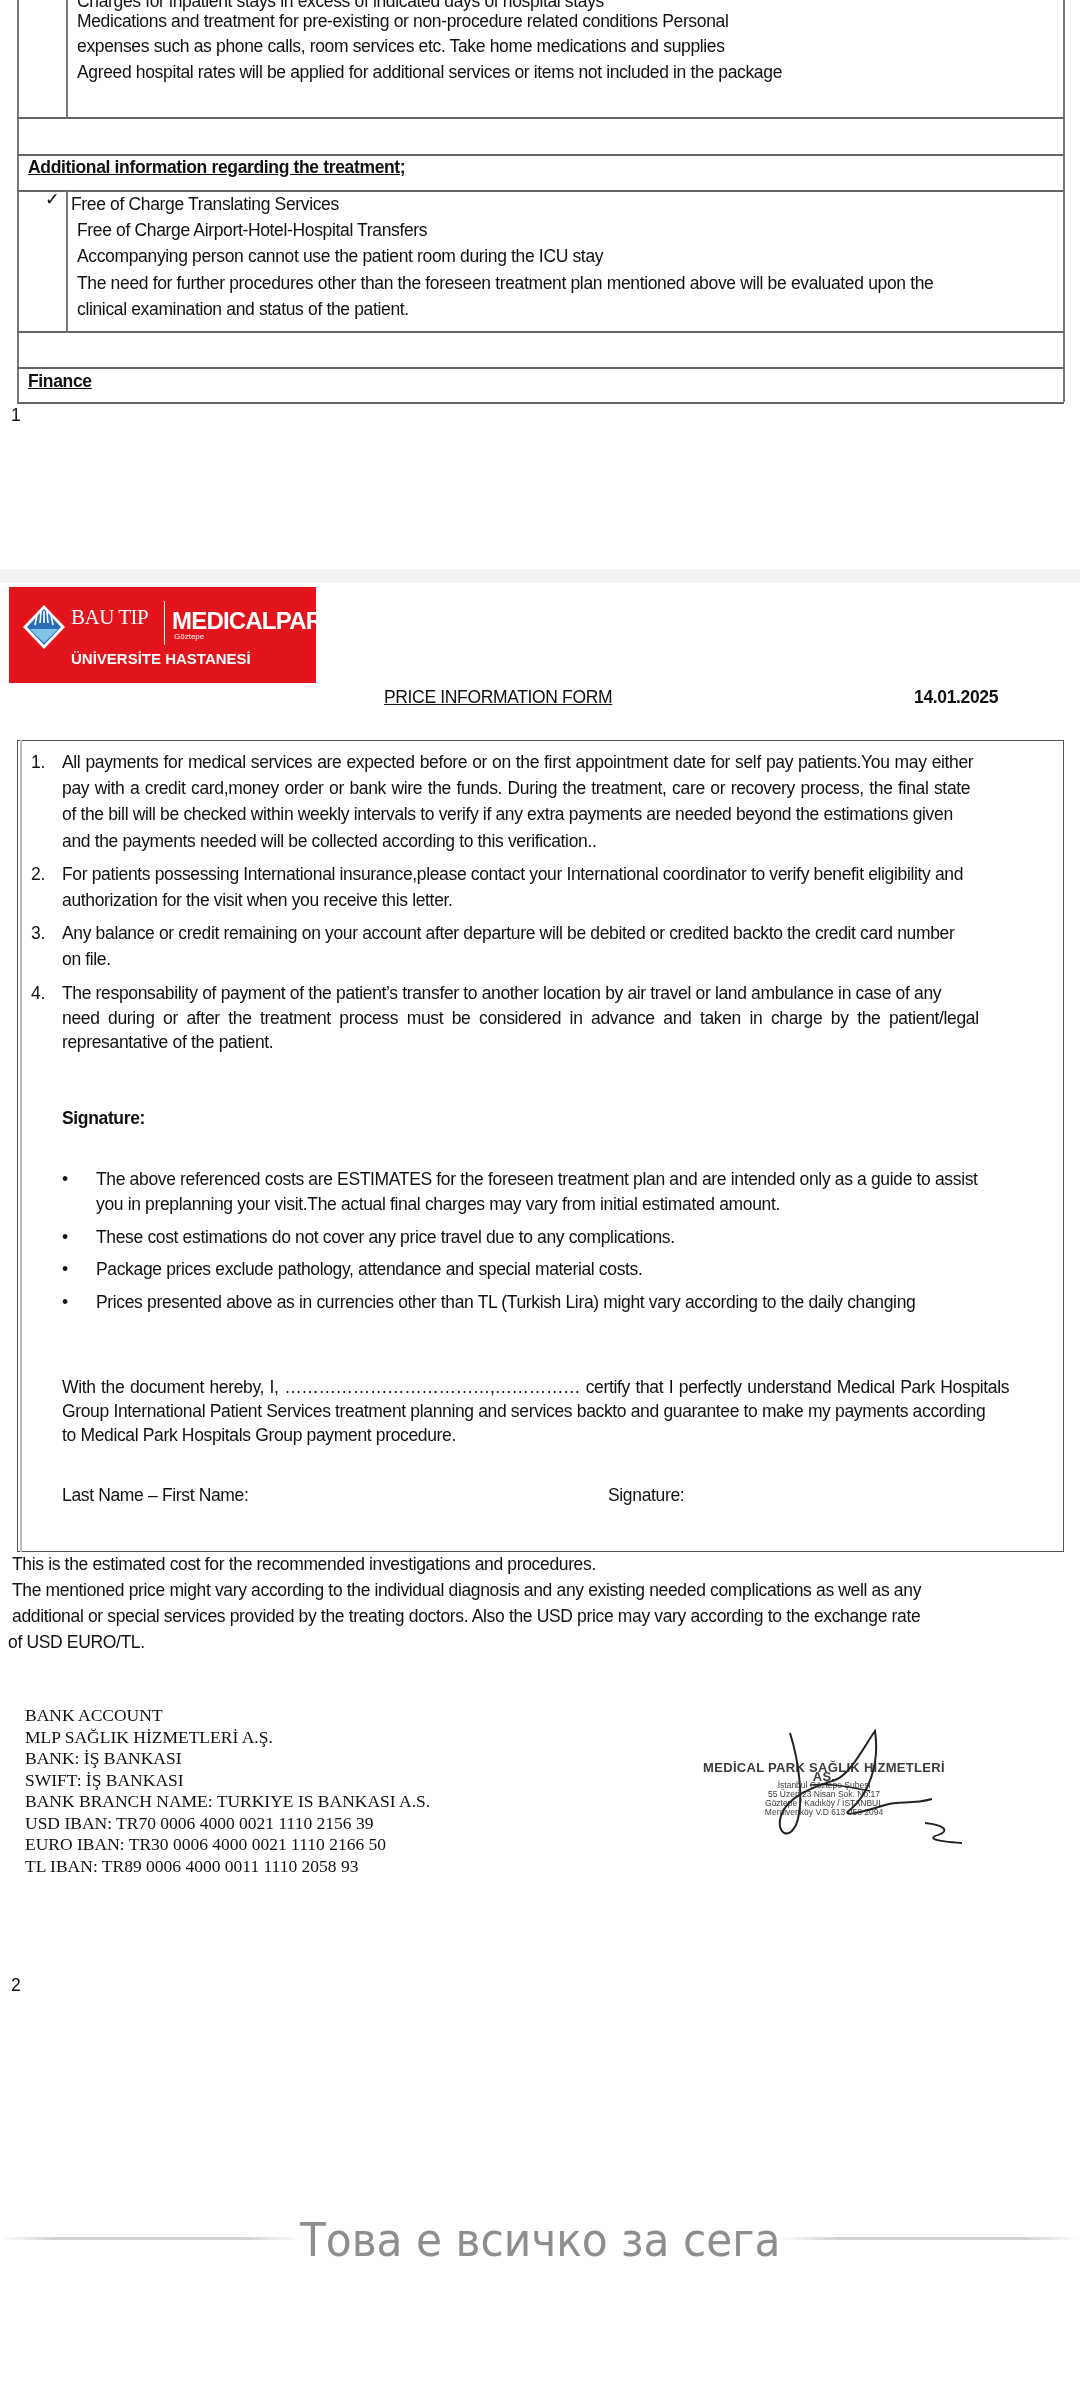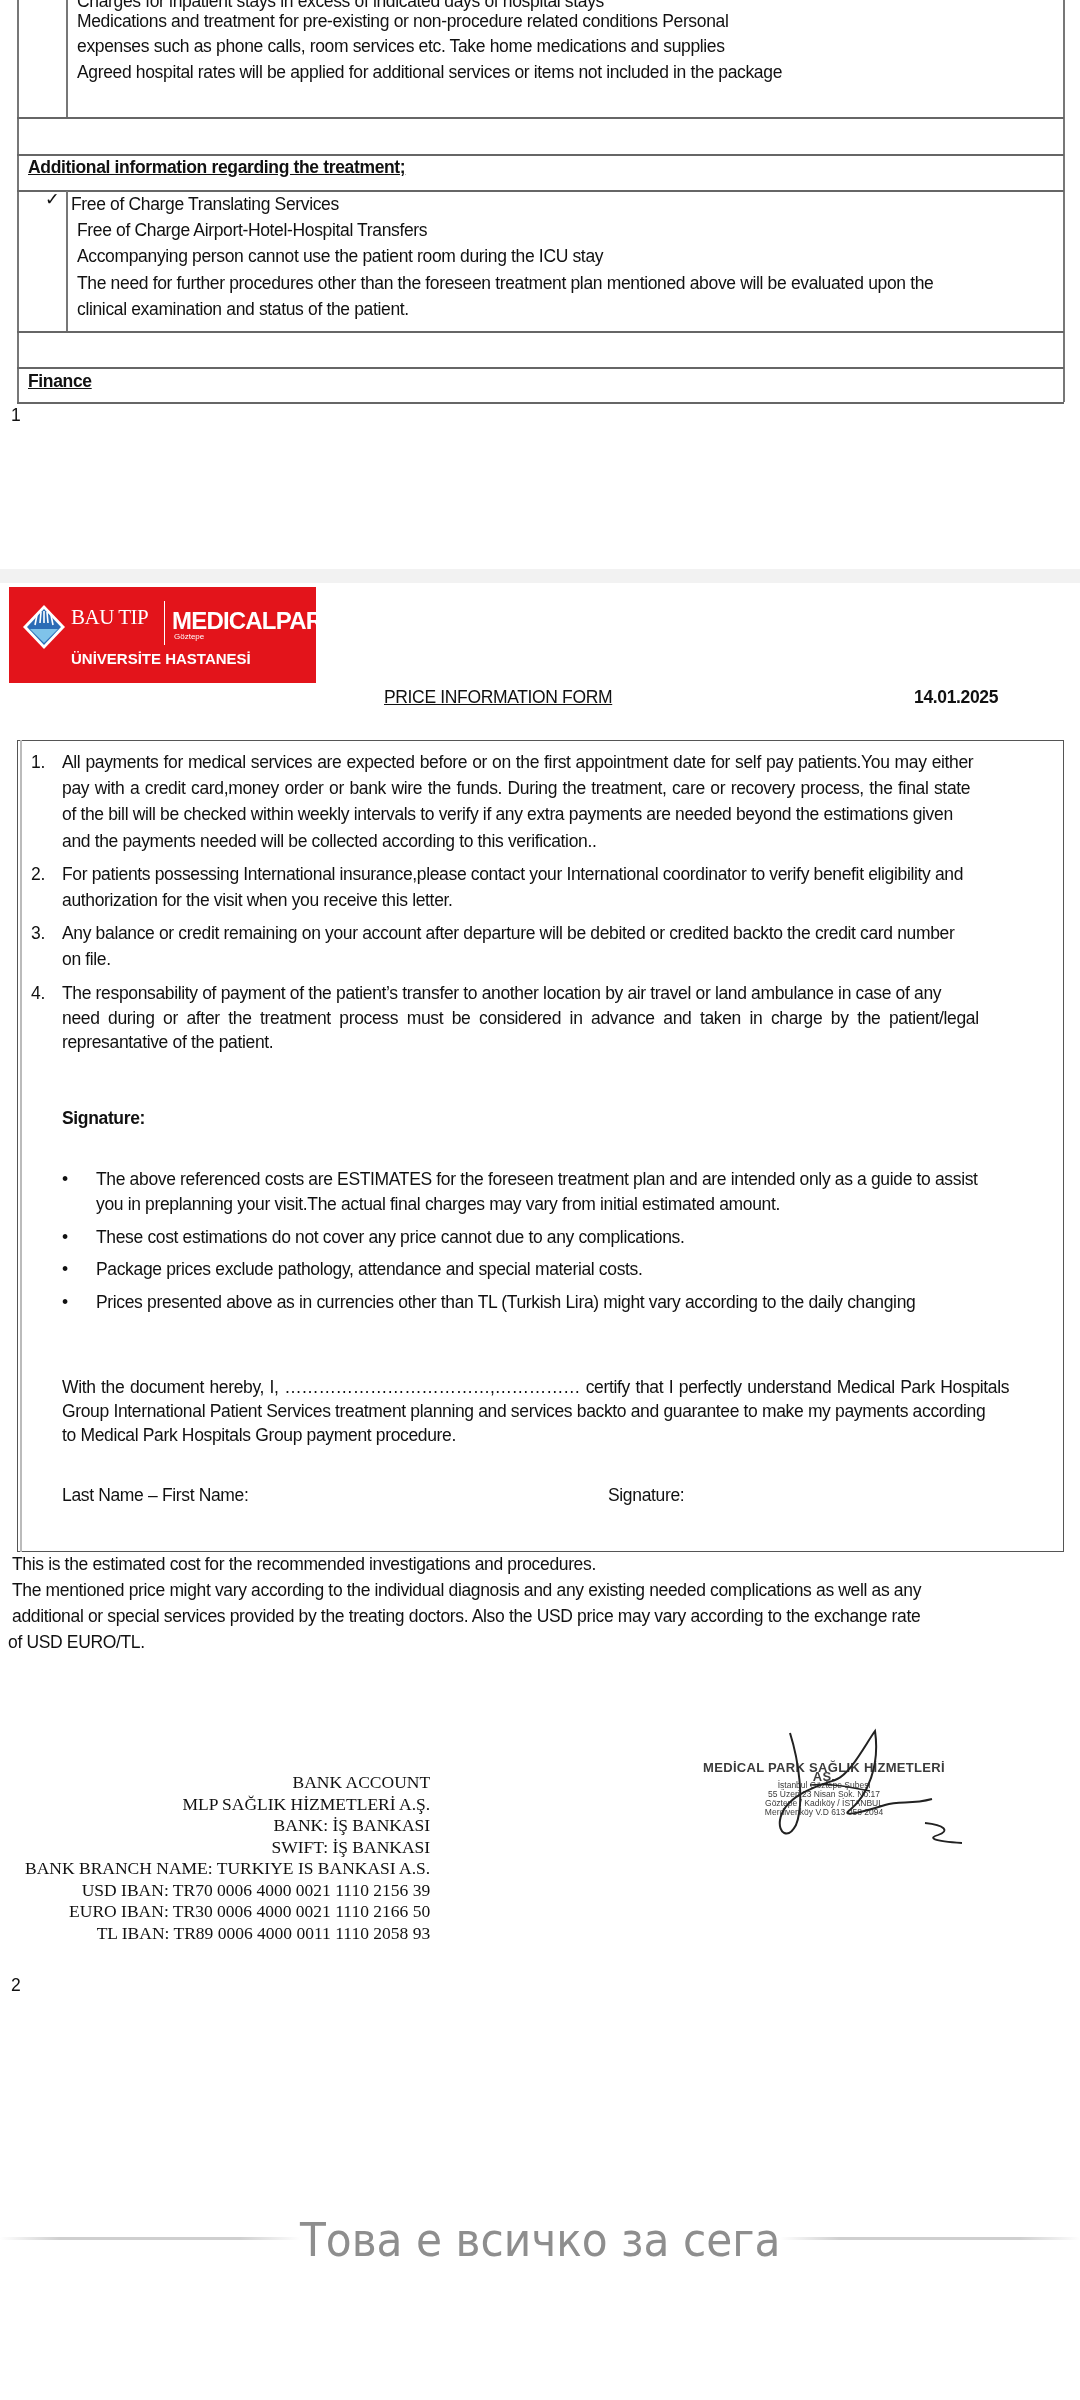--- a/index.html
+++ b/index.html
@@ -105,21 +105,21 @@
 
   <div class="line b" style="left:62px; top:1105px;">Signature:</div>
 
   <div>
     <div class="line" style="left:62px; top:1166px;">•</div>
     <div class="line" style="left:96px; top:1166px;text-align:center;">The above referenced costs are ESTIMATES for the foreseen treatment plan and are intended only as a guide to assist</div>
     <div class="line" style="left:96px; top:1191px;">you in preplanning your visit.The actual final charges may vary from initial estimated amount.</div>
   </div>
   <div>
     <div class="line" style="left:62px; top:1224px;">•</div>
-    <div class="line" style="left:96px; top:1224px;">These cost estimations do not cover any price cannot due to any complications.</div>
+    <div class="line" style="left:96px; top:1224px;">These cost estimations do not cover any price travel due to any complications.</div>
   </div>
   <div>
     <div class="line" style="left:62px; top:1256px;">•</div>
     <div class="line" style="left:96px; top:1256px;">Package prices exclude pathology, attendance and special material costs.</div>
   </div>
   <div>
     <div class="line" style="left:62px; top:1289px;">•</div>
     <div class="line" style="left:96px; top:1289px;">Prices presented above as in currencies other than TL (Turkish Lira) might vary according to the daily changing</div>
   </div>
 
@@ -128,21 +128,21 @@
   <div class="line" style="left:62px; top:1422px;">to Medical Park Hospitals Group payment procedure.</div>
 
   <div class="line" style="left:62px; top:1482px;">Last Name – First Name:</div>
   <div class="line" style="left:608px; top:1482px;">Signature:</div>
 
   <div class="line" style="left:12px; top:1551px;">This is the estimated cost for the recommended investigations and procedures.</div>
   <div class="line" style="left:12px; top:1577px;">The mentioned price might vary according to the individual diagnosis and any existing needed complications as well as any</div>
   <div class="line" style="left:12px; top:1603px;">additional or special services provided by the treating doctors. Also the USD   price may vary according to the exchange rate</div>
   <div class="line" style="left:8px; top:1629px;"> of USD EURO/TL.</div>
 
-  <div class="abs serif" style="left:25px; top:1772px;text-align:right;">
+  <div class="abs serif" style="left:25px; top:1705px;">
     <div>BANK ACCOUNT</div>
     <div>MLP SAĞLIK HİZMETLERİ A.Ş.</div>
     <div>BANK: İŞ BANKASI</div>
     <div>SWIFT: İŞ BANKASI</div>
     <div>BANK BRANCH NAME: TURKIYE IS BANKASI A.S.</div>
     <div>USD IBAN: TR70 0006 4000 0021 1110 2156 39</div>
     <div>EURO IBAN: TR30 0006 4000 0021 1110 2166 50</div>
     <div>TL IBAN: TR89 0006 4000 0011 1110 2058 93</div>
   </div>
 

